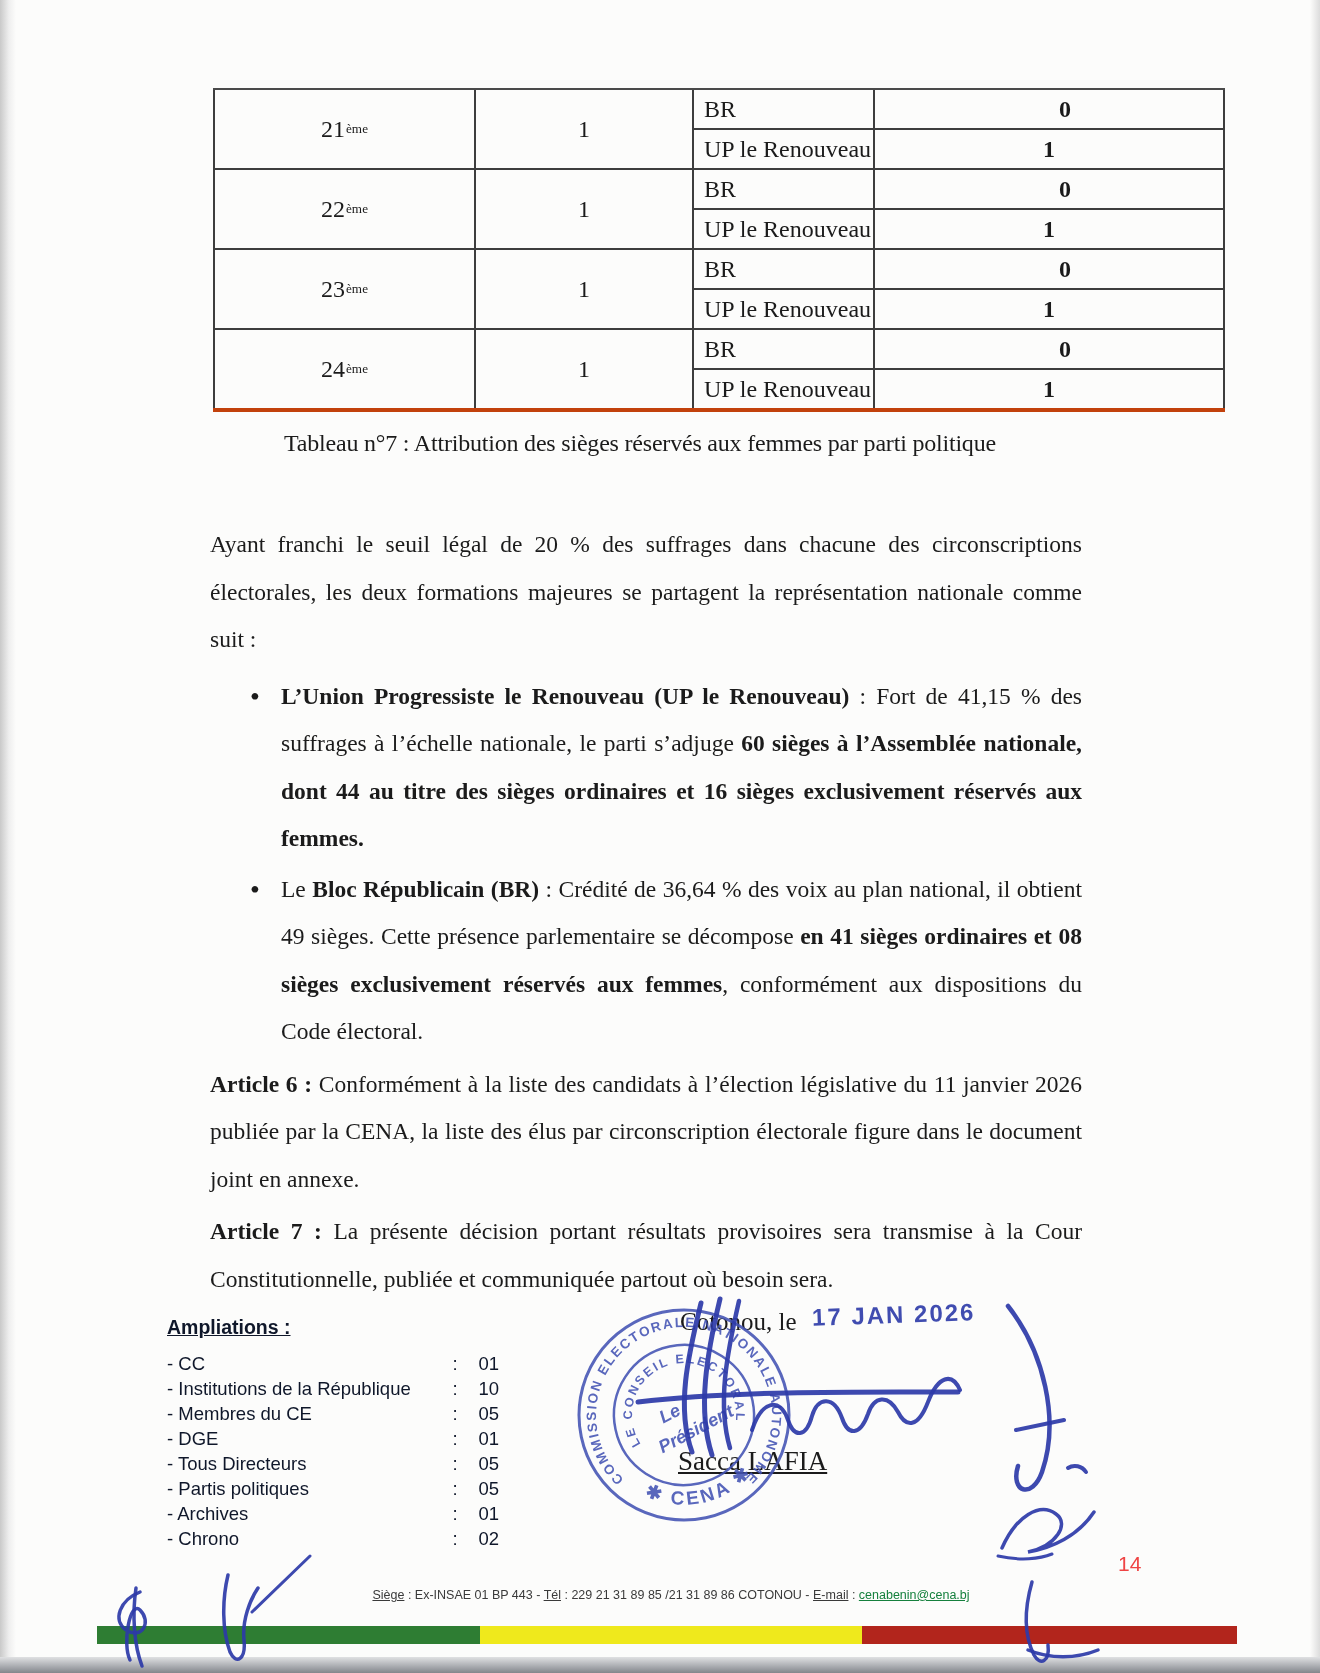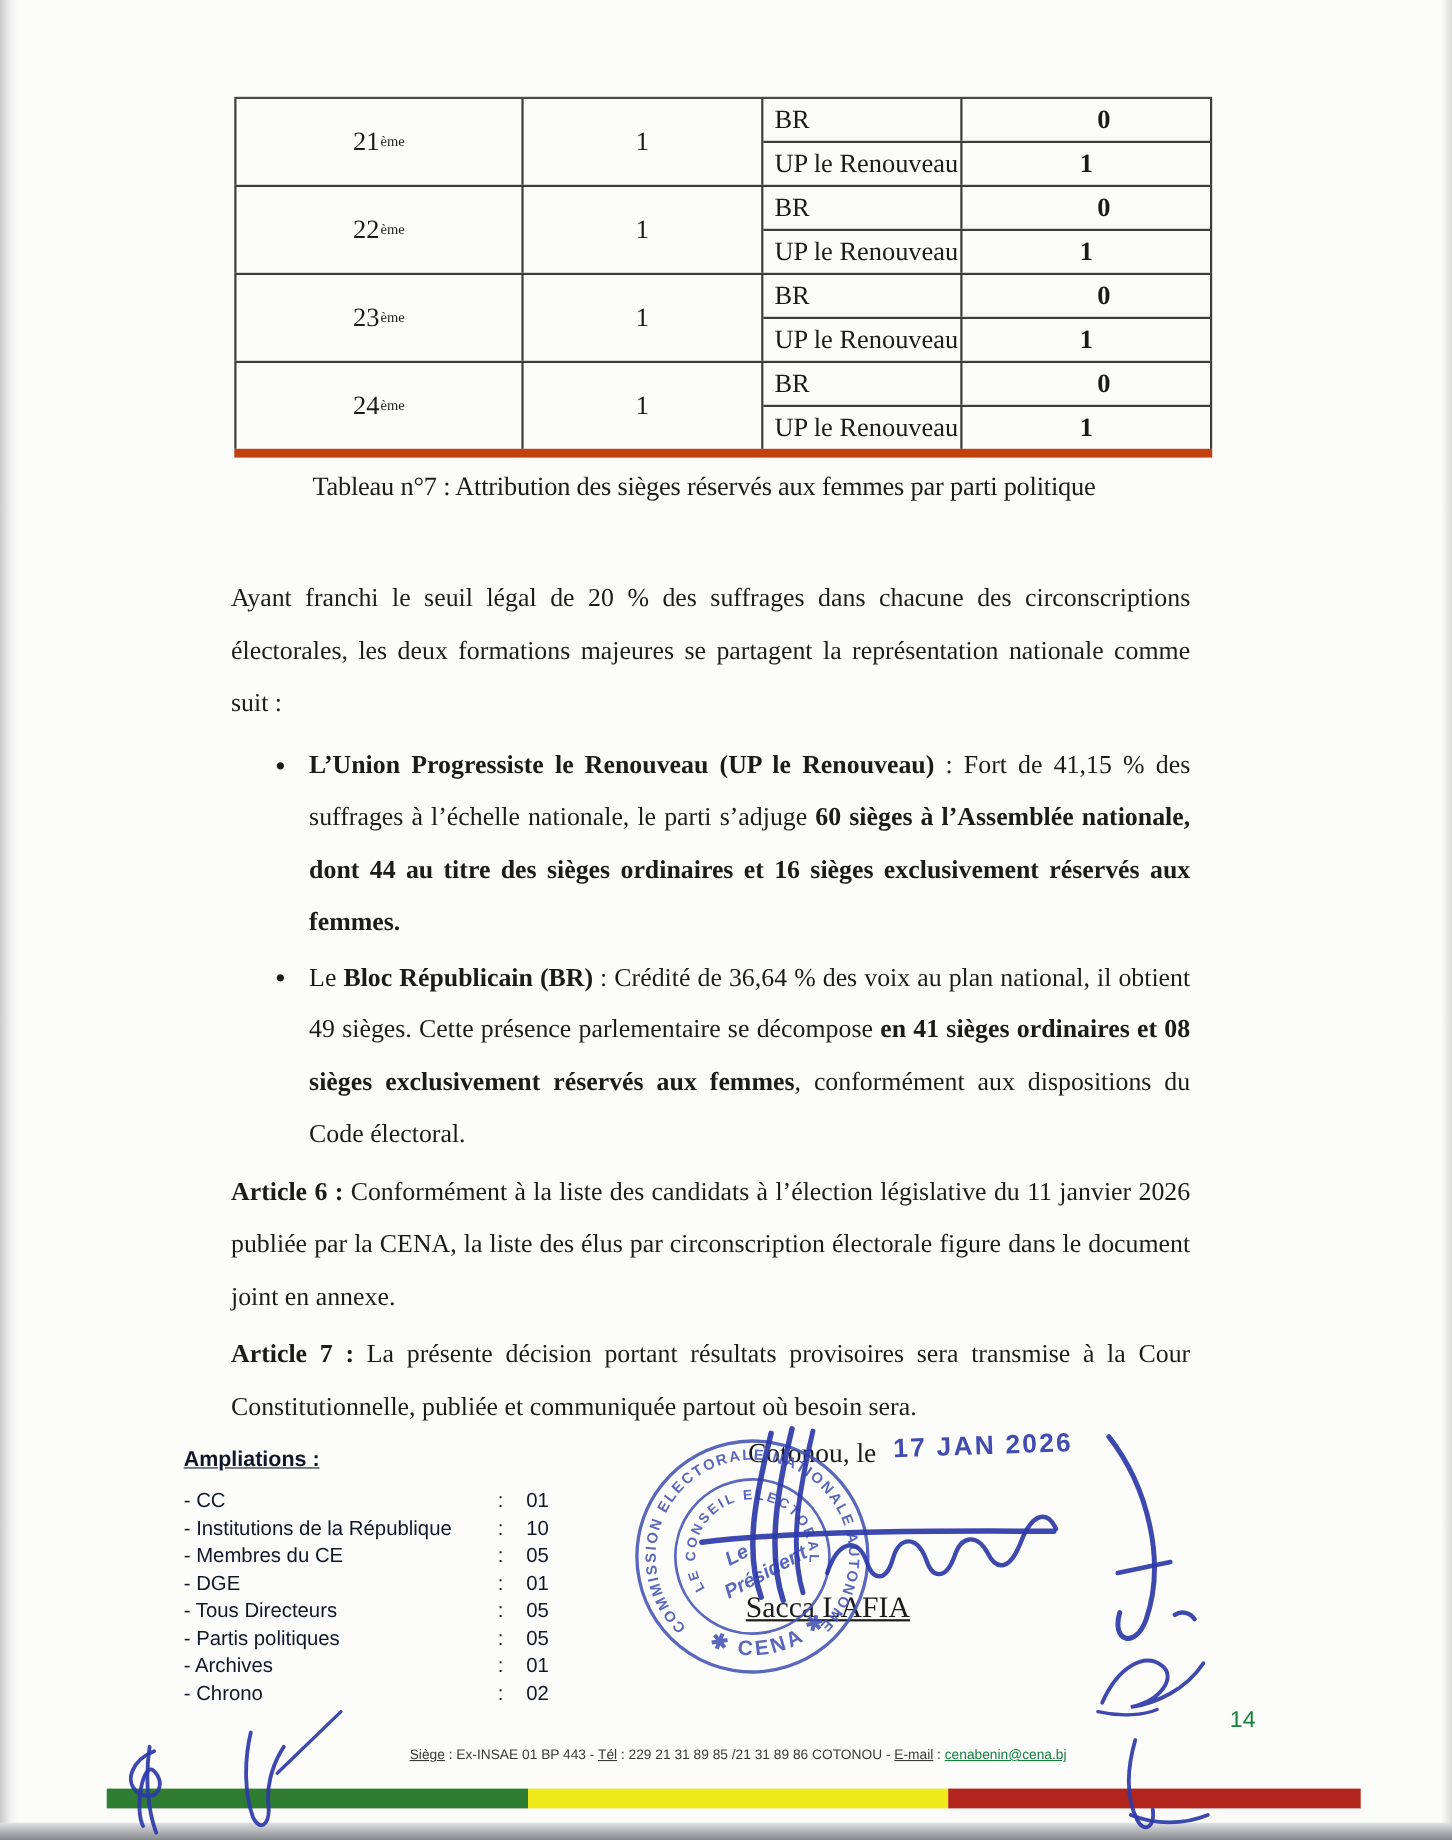--- a/index.html
+++ b/index.html
@@ -6,22 +6,22 @@
   .page{position:relative;width:1320px;height:1673px;background:#fcfcfb;overflow:hidden;
         font-family:"Liberation Serif",serif;color:#1b1b1b;margin:0 auto;}
   .edge-left{position:absolute;left:0;top:0;width:16px;height:100%;
         background:linear-gradient(90deg,#c9c9c9,#eeeeee 55%,rgba(255,255,255,0));}
   .edge-right{position:absolute;right:0;top:0;width:10px;height:100%;
         background:linear-gradient(270deg,#dcdcdc,rgba(255,255,255,0));}
   .edge-bottom{position:absolute;left:0;bottom:0;width:100%;height:16px;
         background:linear-gradient(180deg,#e0e1e3,#83868c);}
 
   
-  .rtable{position:absolute;left:213px;top:88px;width:889px;border-top:2px solid #4a4a4a;
-        border-bottom:8px solid #c2410c;font-size:24px;}
+  .rtable{position:absolute;left:213px;top:88px;width:1012px;border-top:2px solid #4a4a4a;
+        border-bottom:4px solid #c2410c;font-size:24px;}
   .tgroup{display:flex;height:78px;border-bottom:2px solid #3d3d3d;}
   .tgroup:last-child{border-bottom:none;}
   .tcell-circ{width:259px;border-left:2px solid #3d3d3d;border-right:2px solid #3d3d3d;
         display:flex;align-items:center;justify-content:center;}
   .tcell-circ sup{font-size:0.55em;vertical-align:super;margin-left:1px;}
   .tcell-one{width:216px;border-right:2px solid #3d3d3d;display:flex;align-items:center;justify-content:center;}
   .tsub{flex:1;display:flex;flex-direction:column;border-right:2px solid #3d3d3d;}
   .tsubrow{flex:1;display:flex;}
   .tsubrow.first{border-bottom:2px solid #3d3d3d;gap:32px;}
   .tparty{width:181px;border-right:2px solid #3d3d3d;display:flex;align-items:center;padding-left:10px;box-sizing:border-box;}
@@ -58,21 +58,21 @@
         font-weight:bold;font-size:24px;letter-spacing:2px;transform:rotate(-2deg);z-index:2;opacity:.9;}
   .signer{position:absolute;left:678px;top:1446px;font-size:27px;z-index:3;text-decoration:underline;}
   .stampwrap{position:absolute;left:575px;top:1306px;width:218px;height:218px;z-index:4;
         transform:rotate(-12deg);opacity:.88;}
   .inklayer{position:absolute;left:0;top:0;width:1320px;height:1673px;z-index:6;pointer-events:none;}
 
   
   .contact{position:absolute;left:21px;top:1588px;width:1300px;text-align:center;
         font-family:"Liberation Sans",sans-serif;font-size:12.5px;color:#3a3a3a;z-index:2;}
   .pagenum{position:absolute;left:1118px;top:1552px;font-family:"Liberation Sans",sans-serif;
-        font-size:21px;color:#15803d;}
+        font-size:21px;color:#ef4444;}
   .flagbar{position:absolute;left:97px;top:1626px;width:1140px;height:18px;display:flex;z-index:1;}
   .flagbar div{height:100%;}
   .fg{width:383px;} .fy{width:382px;} .fr{width:375px;}
 </style>
 </head>
 <body>
 
 <div class="page">
   <div class="edge-left"></div>
   <div class="edge-right"></div>

